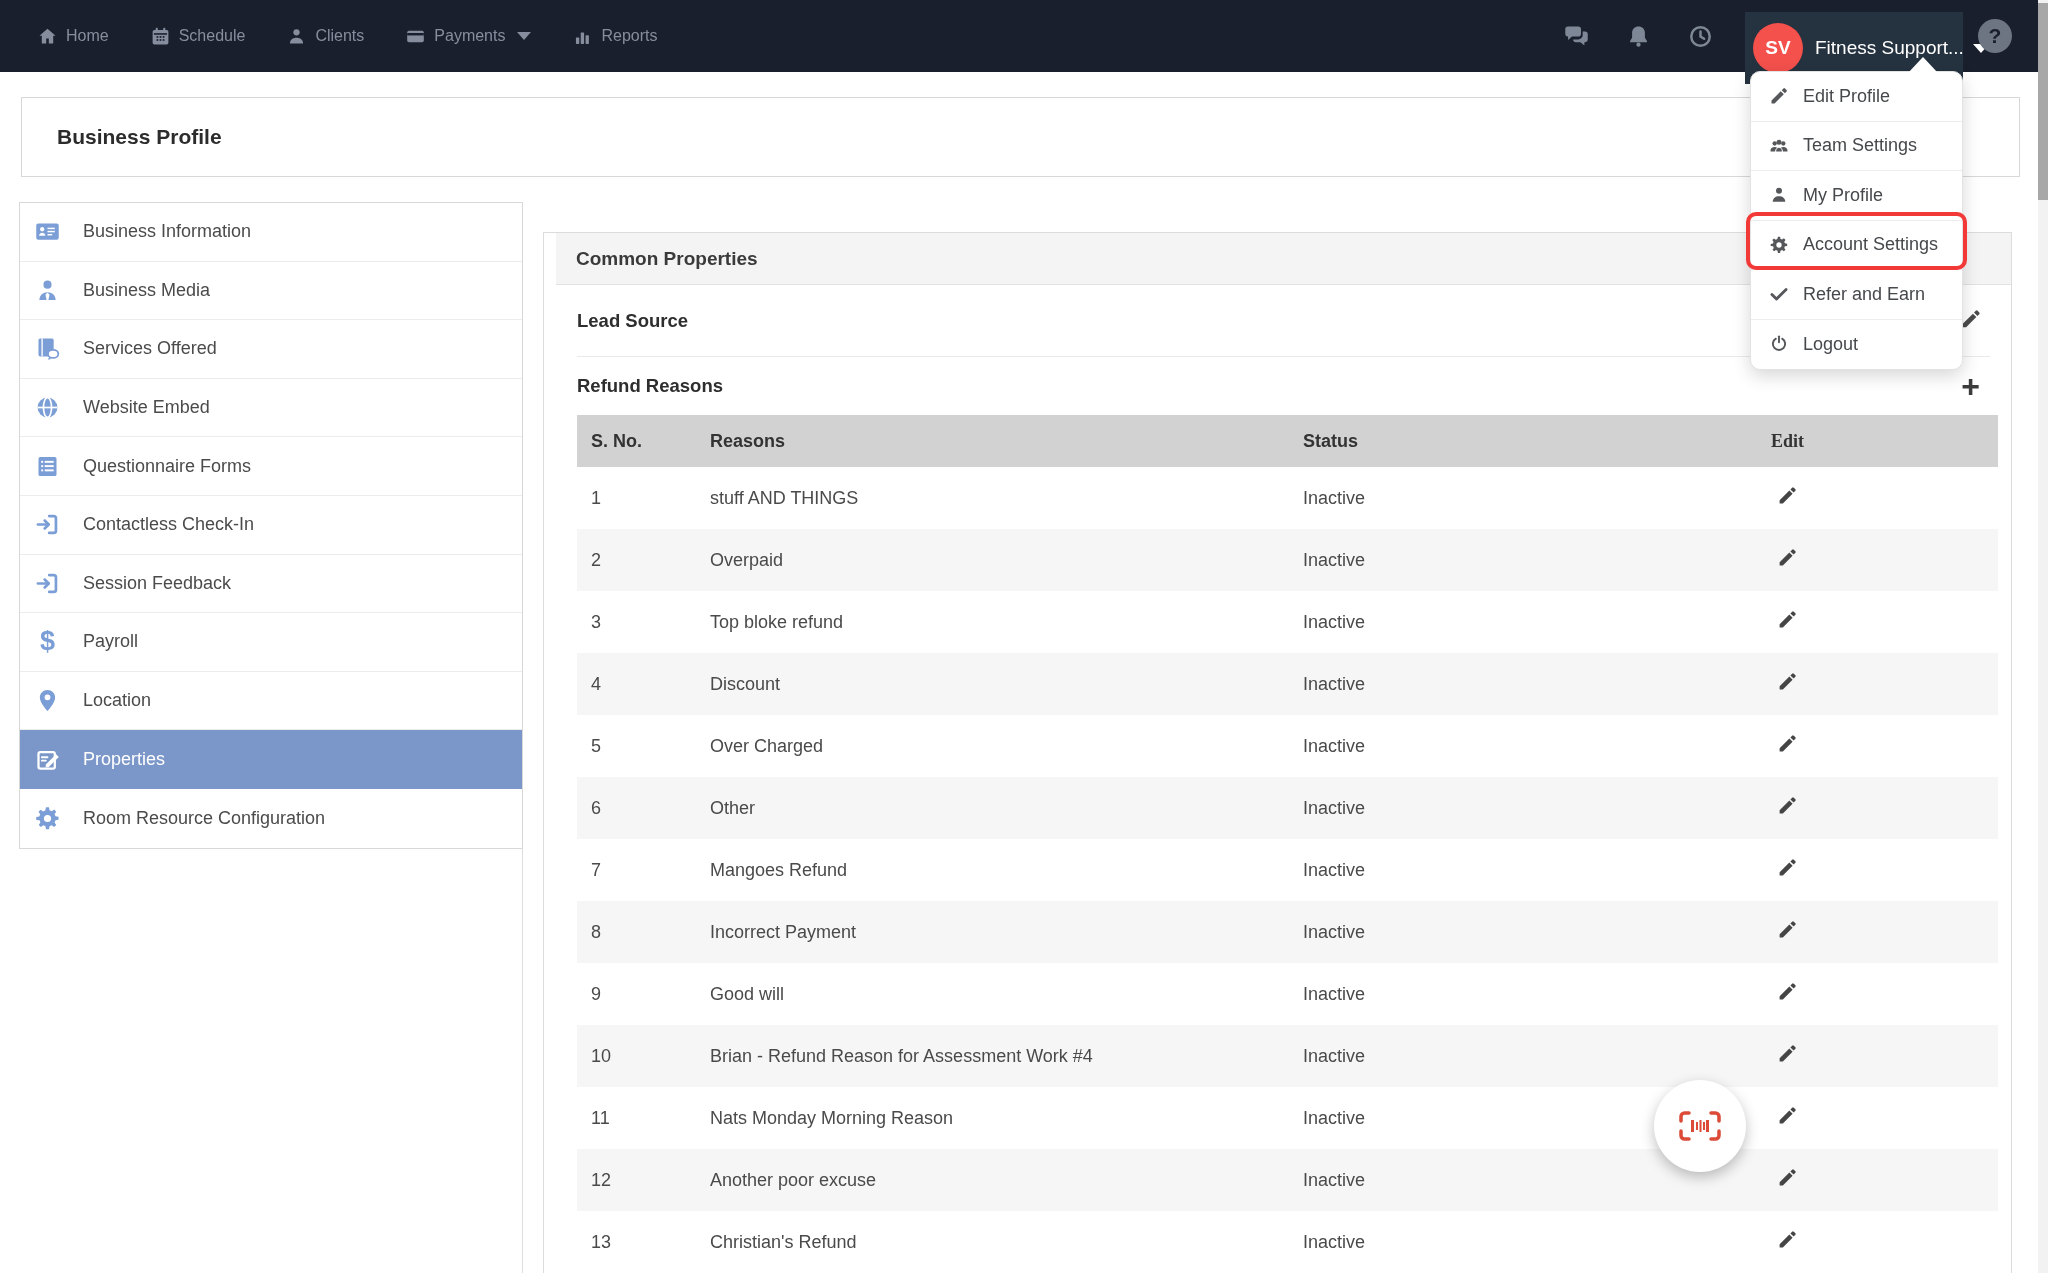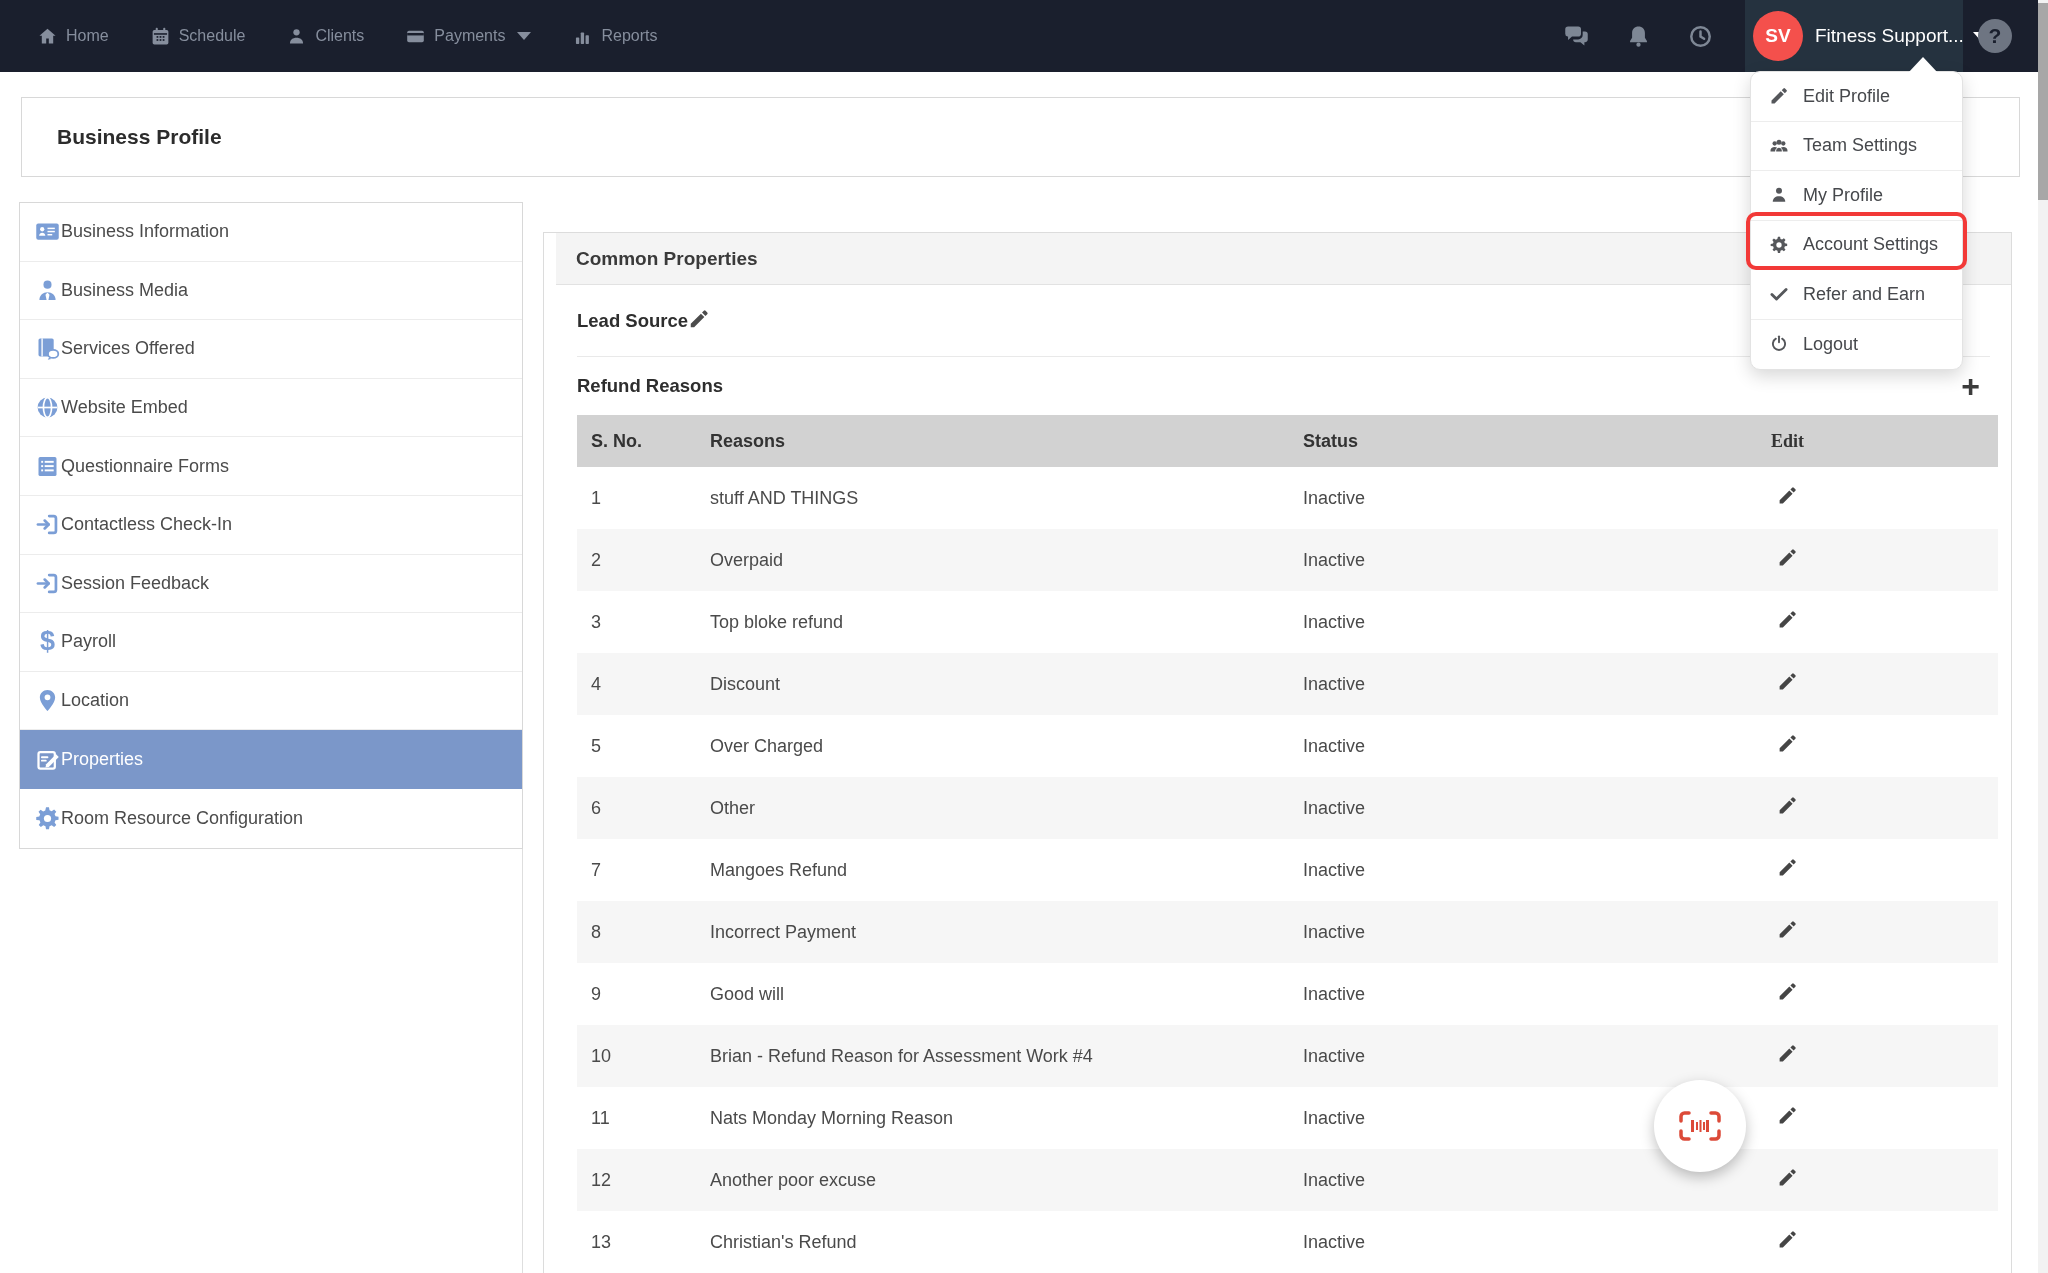--- a/index.html
+++ b/index.html
@@ -14,21 +14,21 @@
     display:flex; align-items:center; gap:41px; }
   .nav-item { display:flex; align-items:center; gap:8px; color:#868e9d;
     font-size:16px; cursor:pointer; }
   .nav-item svg { width:21px; height:21px; flex:none; }
   .caret-down { width:0; height:0; border-left:7px solid transparent;
     border-right:7px solid transparent; border-top:8px solid #868e9d;
     display:inline-block; margin-left:4px; }
   .nav-right { position:absolute; left:1563px; top:0; height:72px;
     display:flex; align-items:center; gap:35px; color:#7e8795; }
   .nav-right svg { width:27px; height:27px; }
-  .user-panel { position:absolute; left:1745px; top:0; width:218px; height:72px;
+  .user-panel { position:absolute; left:1745px; top:12px; width:218px; height:72px;
     background:#25323f; display:flex; align-items:center; cursor:pointer; }
   .avatar { width:50px; height:50px; border-radius:50%; background:#f4504c;
     color:#fff; font-weight:bold; font-size:19px; display:flex;
     align-items:center; justify-content:center; margin-left:8px; flex:none; }
   .user-name { color:#fff; font-size:19px; margin-left:12px; white-space:nowrap; }
   .user-caret { width:0; height:0; border-left:8px solid transparent;
     border-right:8px solid transparent; border-top:9px solid #fff; margin-left:9px; }
   .help-btn { position:absolute; left:1978px; top:19px; width:34px; height:34px;
     border-radius:50%; background:#6e7582; color:#1a1f2d; font-weight:bold;
     font-size:21px; display:flex; align-items:center; justify-content:center;
@@ -54,40 +54,40 @@
   .title-bar { position:absolute; left:21px; top:97px; width:1999px; height:80px;
     background:#fff; border:1px solid #d8d8d8; display:flex; align-items:center;
     padding-left:35px; font-size:21px; font-weight:bold; color:#2c2c2c; }
 
   
   .side-col-line { position:absolute; left:522px; top:202px; width:1px;
     height:1071px; background:#dedede; }
   .sidebar { position:absolute; left:19px; top:202px; width:504px;
     background:#fff; border:1px solid #d8d8d8; }
   .side-item { height:58.6px; display:flex; align-items:center;
-    padding-left:14px; font-size:18px; color:#4b4b4b;
+    padding-left:14px; gap:22px; font-size:18px; color:#4b4b4b;
     border-bottom:1px solid #ececec; cursor:pointer; }
   .side-item:last-child { border-bottom:none; }
   .side-item svg { width:27px; height:27px; color:#7b9ed6; flex:none; }
   .side-item .glyph-icon { width:27px; text-align:center; color:#7b9ed6;
     font-size:27px; font-weight:bold; flex:none; }
   .side-item.selected { background:#7b97c9; color:#fff;
     border-bottom-color:#7b97c9; }
   .side-item.selected svg { color:#fff; }
 
   
   .main-panel { position:absolute; left:543px; top:232px; width:1469px;
     height:1041px; background:#fff; border:1px solid #dcdcdc;
     border-bottom:none;padding-left:12px; }
   .panel-header { height:52px; background:#f4f4f4;
     border-bottom:1px solid #e2e2e2; display:flex; align-items:center;
     padding-left:20px; font-size:19px; font-weight:bold; color:#3a3a3a; }
   .panel-body { padding:0 21px; }
   .lead-row { height:72px; display:flex; align-items:center;
-    border-bottom:1px solid #e9e9e9; }
+    justify-content:space-between; border-bottom:1px solid #e9e9e9; }
   .refund-row { height:58px; display:flex; align-items:center;
     justify-content:space-between;gap:45px; }
   .section-label { font-size:18.5px; font-weight:bold; color:#2e2e2e; }
   .icon-btn { color:#4c4c4c; margin-right:8px; cursor:pointer; }
   .icon-btn svg { width:22px; height:22px; }
   .plus-btn { font-size:32px; font-weight:bold; color:#3c3c3c;
     margin-right:10px; line-height:1; cursor:pointer; }
 
   
   .rtable { width:1421px; border-collapse:collapse; table-layout:fixed;

